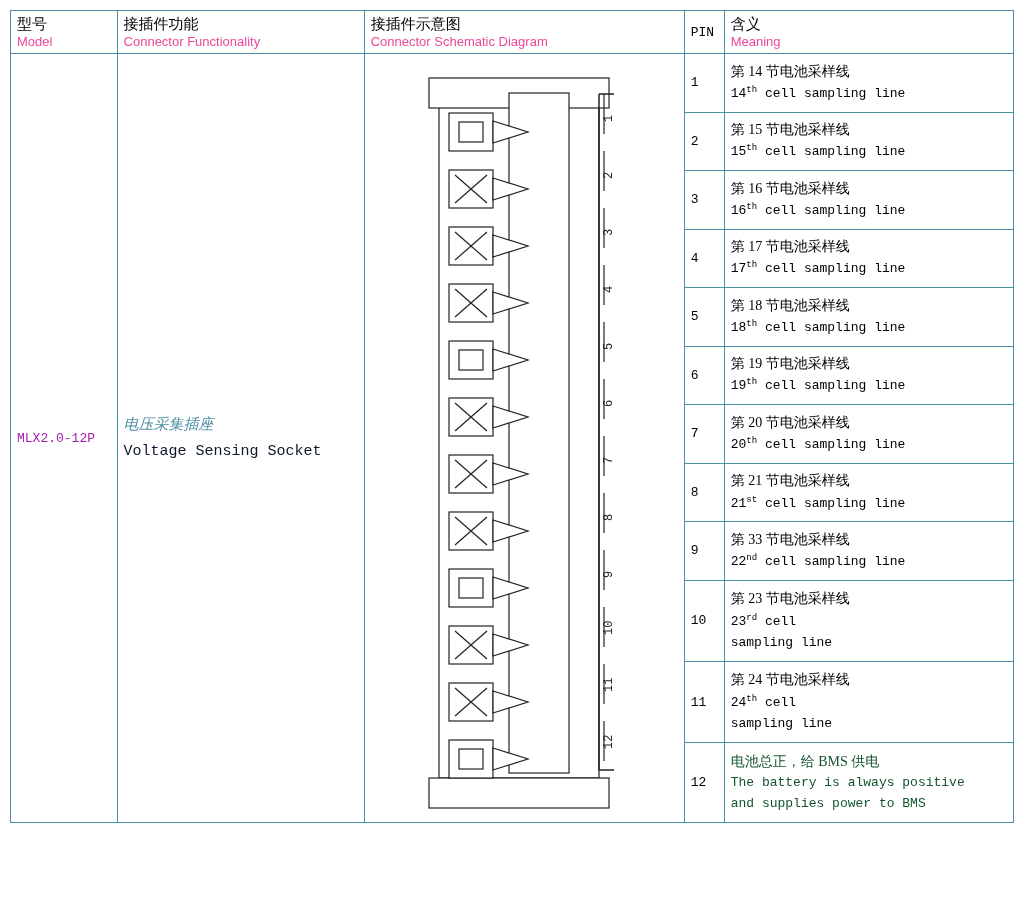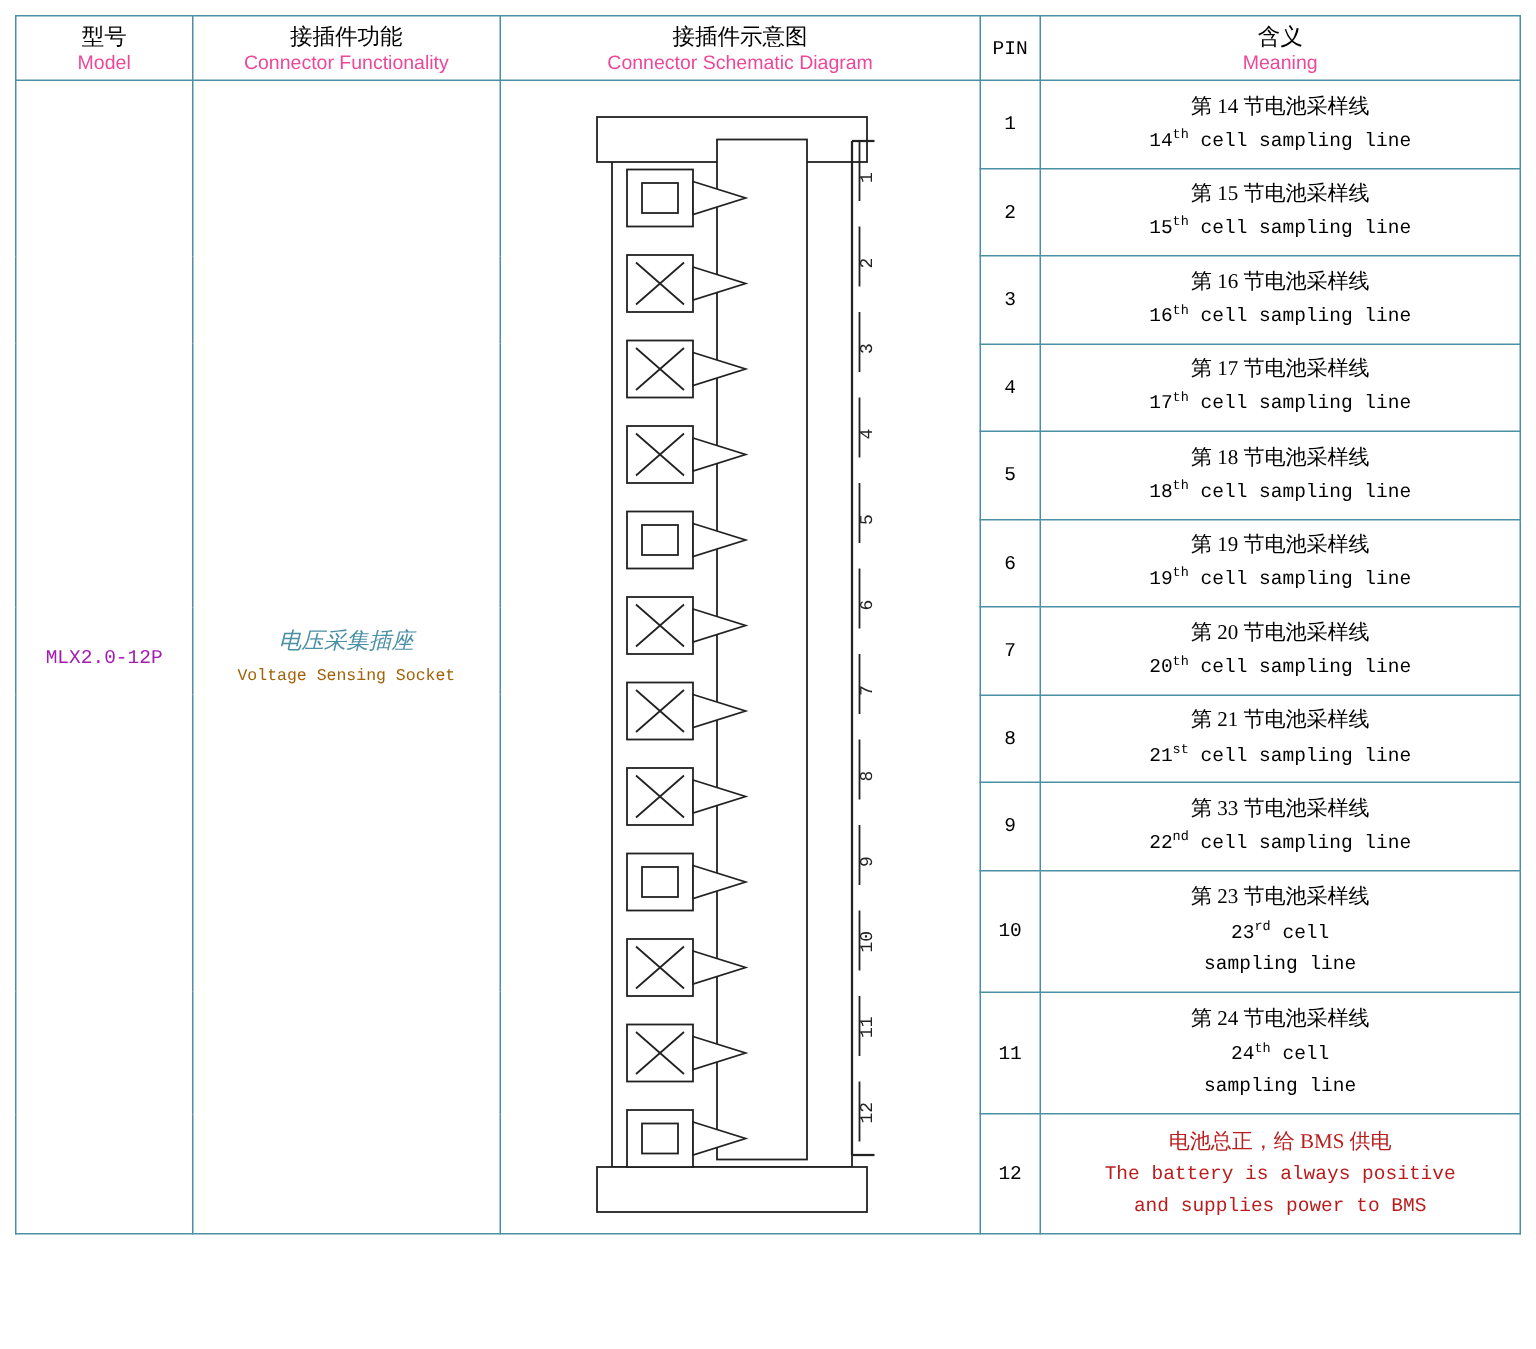--- a/index.html
+++ b/index.html
@@ -17,21 +17,21 @@
     }
     .main-table {
       width: 100%;
       border-collapse: collapse;
       border: 1.5px solid #4a90a4;
     }
     .main-table td, .main-table th {
       border: 1px solid #4a90a4;
       padding: 4px 6px;
       vertical-align: middle;
-      text-align: center;
+      text-align: left;
     }
     .header-row th {
       font-weight: normal;
       border: 1px solid #4a90a4;
       padding: 4px 6px;
     }
     .header-zh {
       font-size: 15px;
       display: block;
       font-family: SimSun, 'Times New Roman', serif;
@@ -53,23 +53,23 @@
       line-height: 1.8;
     }
     .func-zh {
       font-family: SimSun, 'Times New Roman', serif;
       font-size: 15px;
       display: block;
       font-style: italic;
     }
     .func-en {
       font-family: 'Courier New', Courier, monospace;
-      font-size: 11px;
-      display: block;
-      color: #a16207;
+      font-size: 15px;
+      display: block;
+      color: #0f172a;
     }
     .diagram-cell {
       padding: 4px;
       width: 320px;
     }
     .pin-col {
       width: 40px;
       font-size: 13px;
     }
     .meaning-cell {
@@ -81,21 +81,21 @@
       font-family: SimSun, 'Times New Roman', serif;
       font-size: 14px;
       display: block;
     }
     .meaning-en {
       font-family: 'Courier New', Courier, monospace;
       font-size: 13px;
       display: block;
     }
     .meaning-red {
-      color: #b91c1c;
+      color: #14532d;
     }
     
     .connector-svg {
       display: block;
       margin: 0 auto;
     }
     sup {
       font-size: 9px;
     }
   </style>

